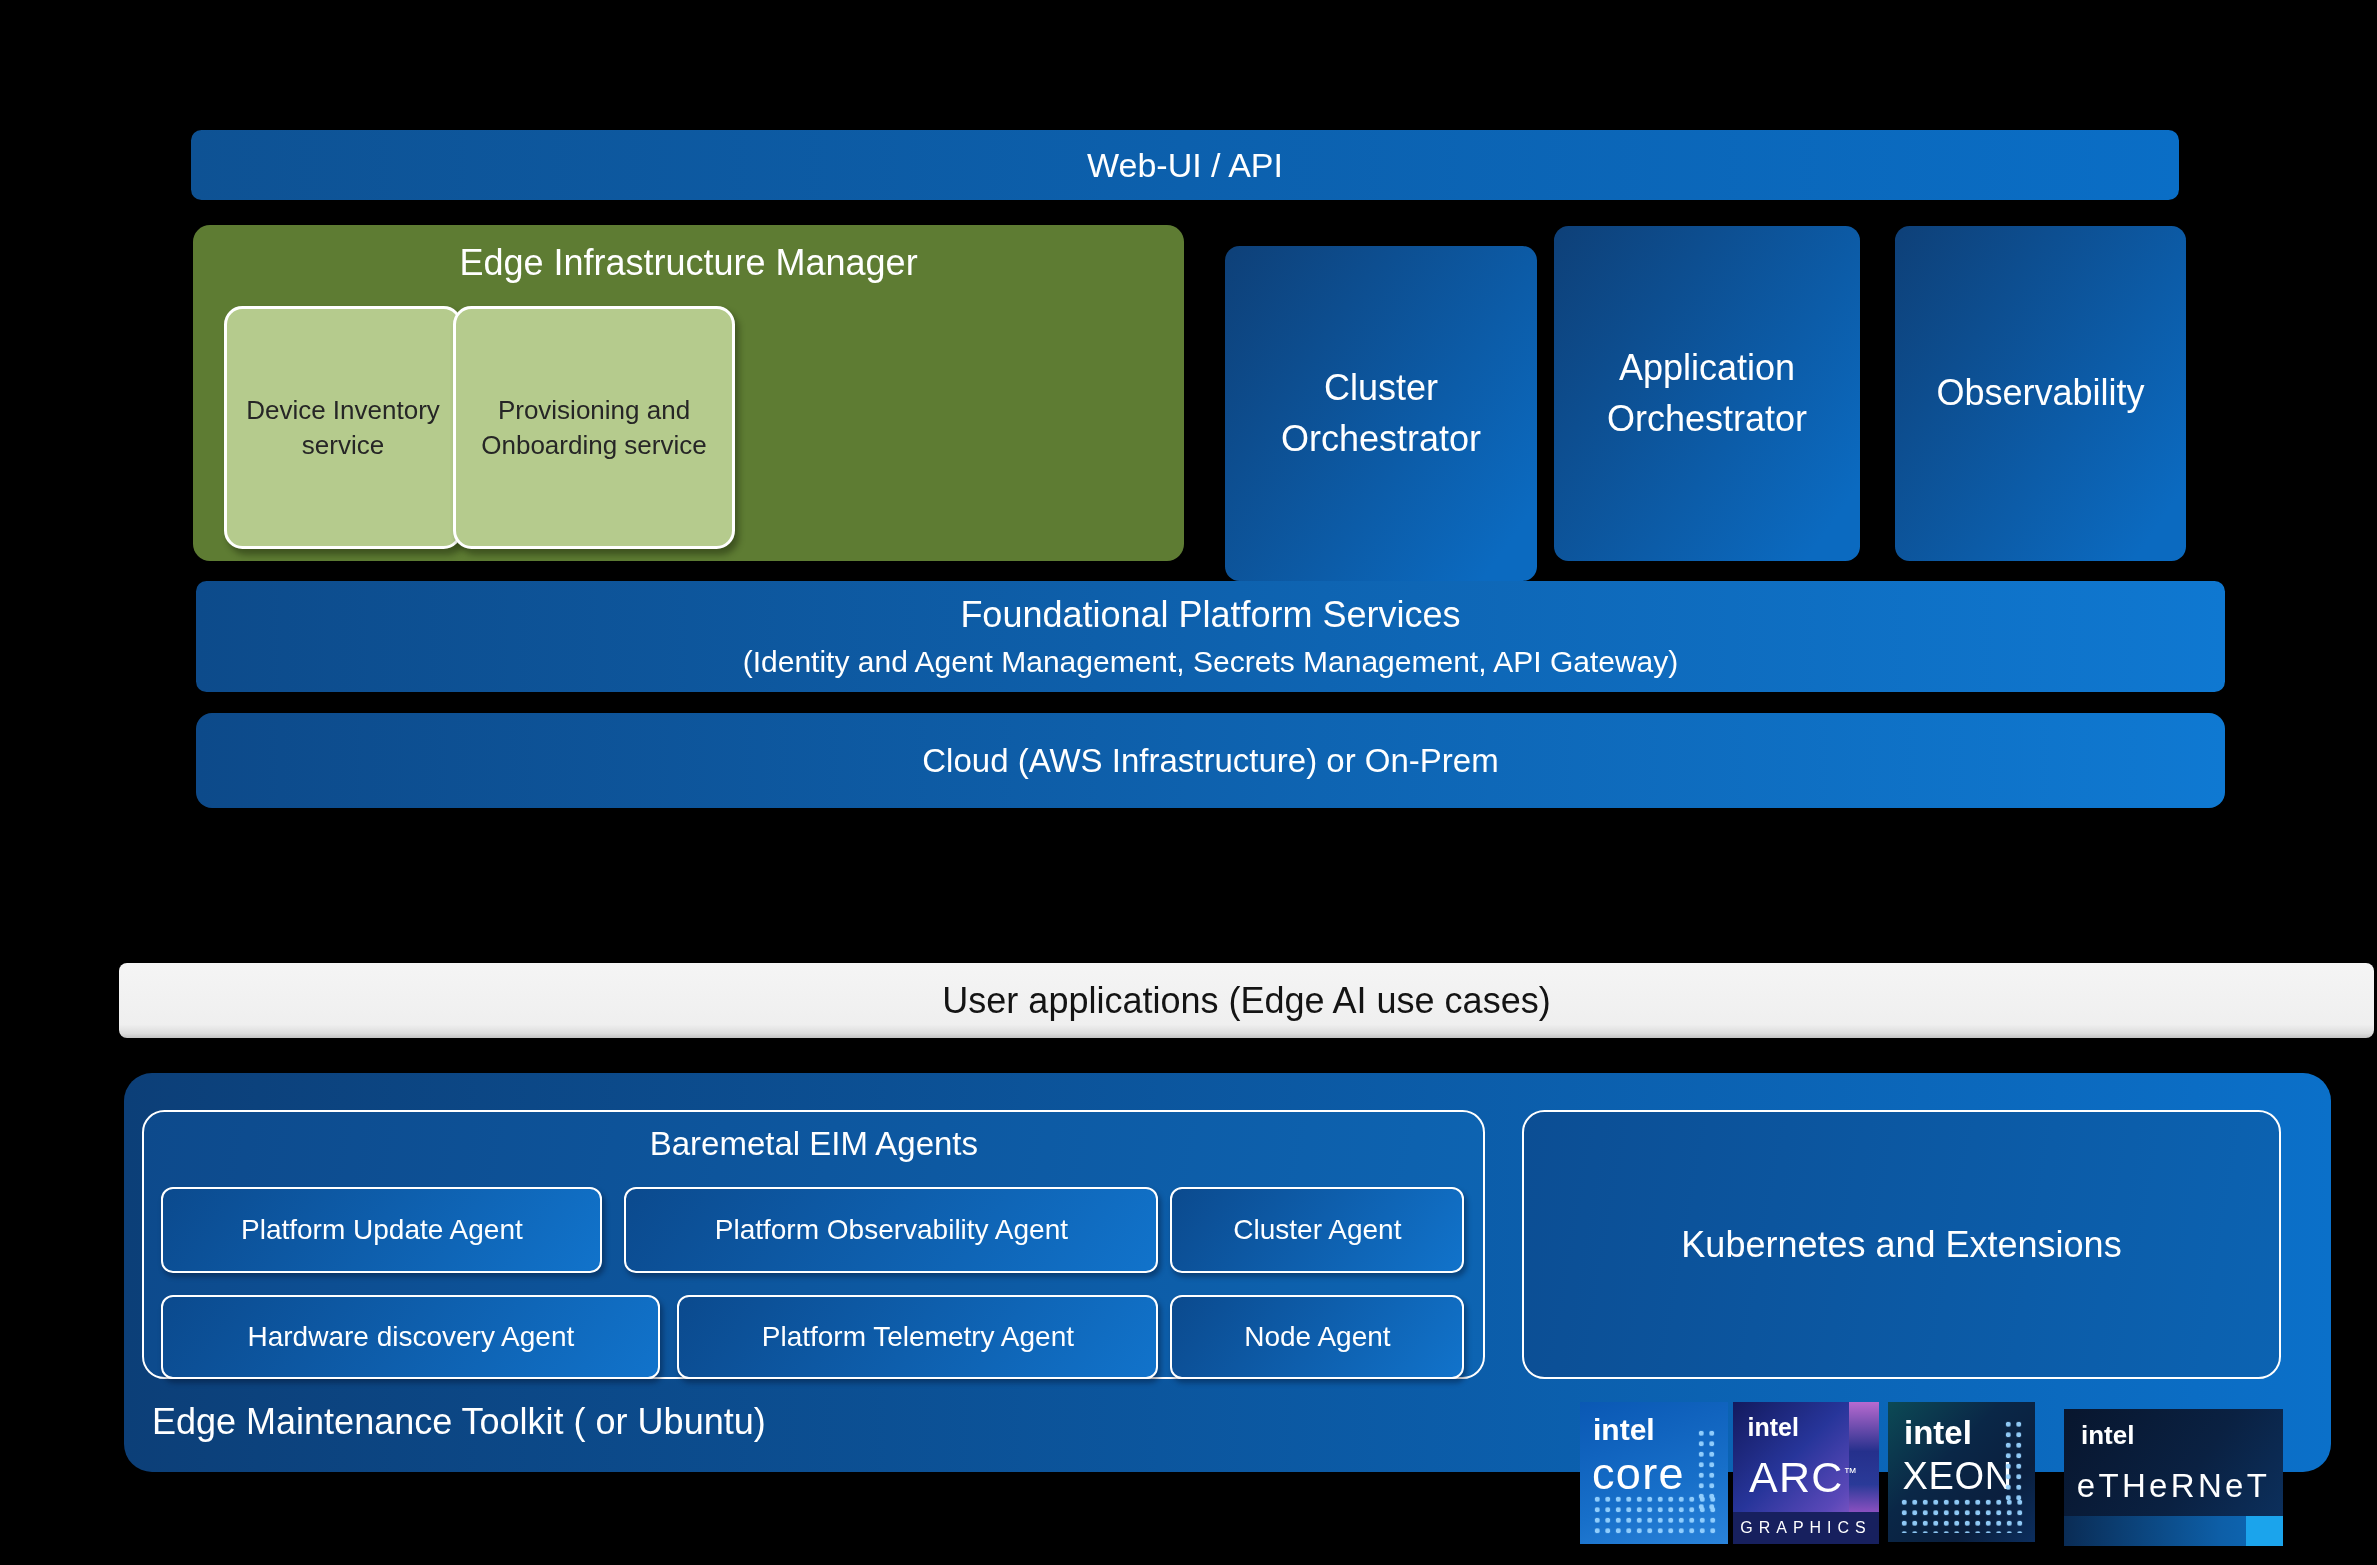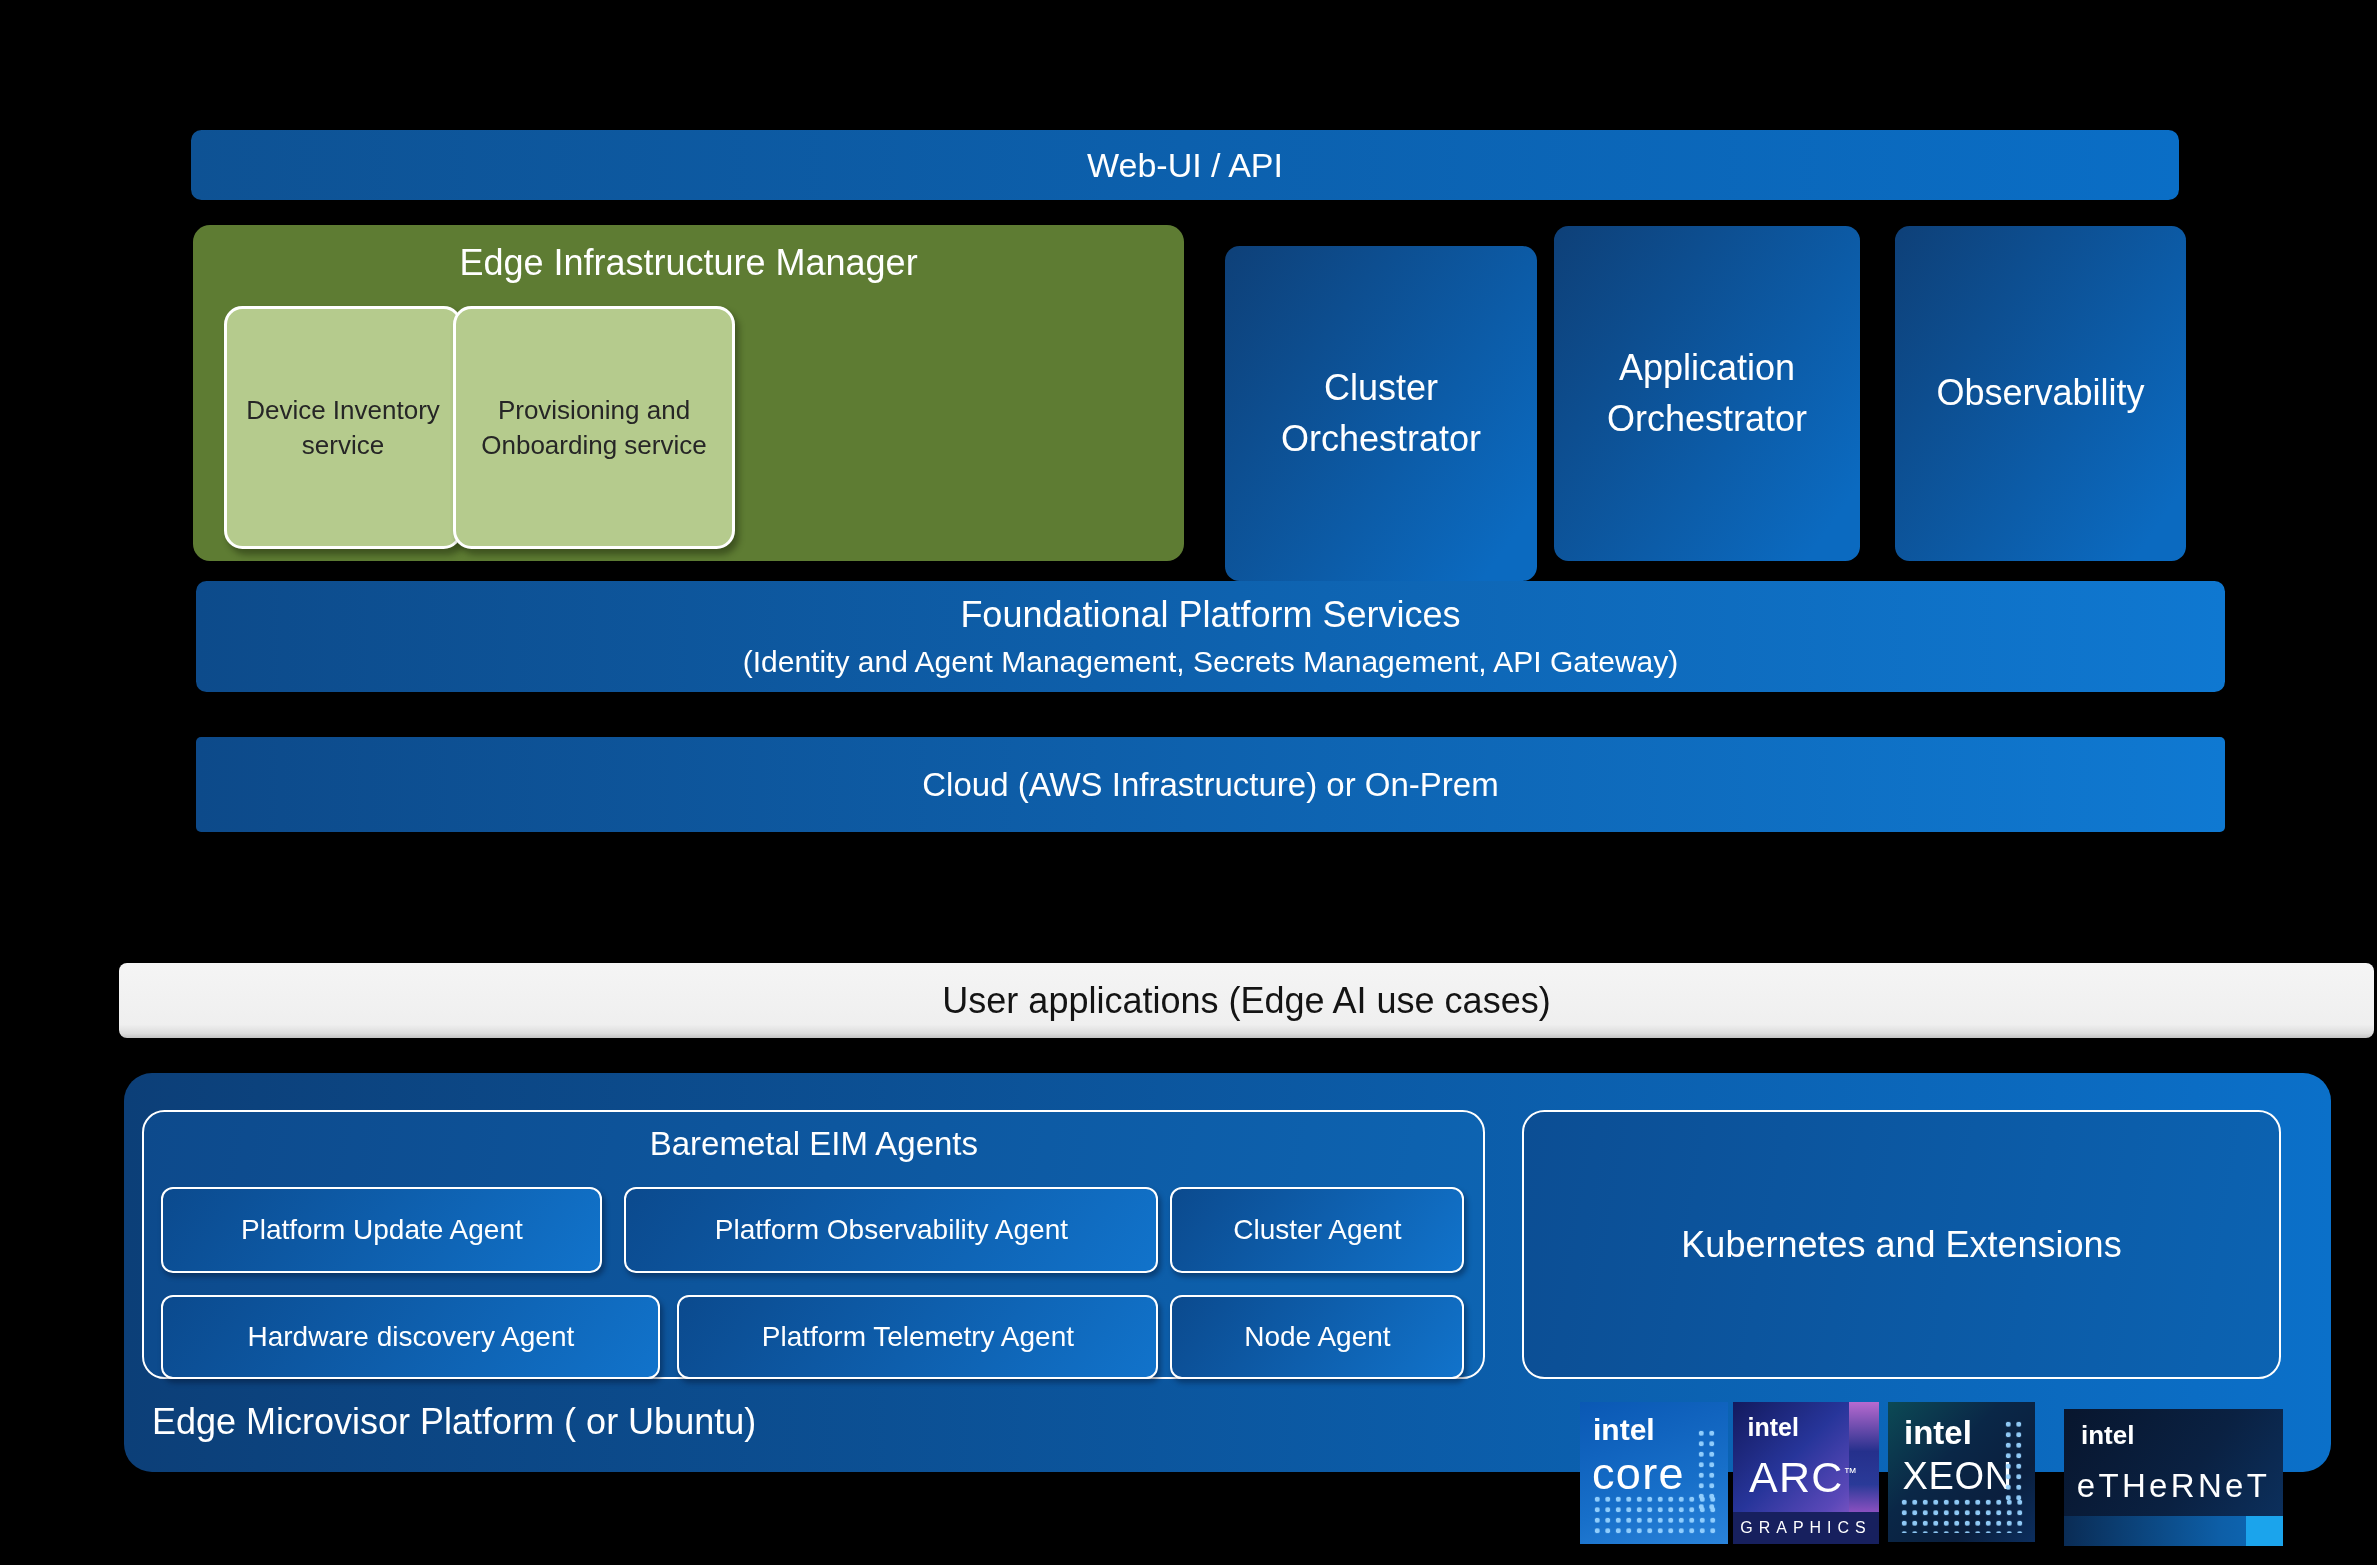--- a/index.html
+++ b/index.html
@@ -22,22 +22,22 @@
   .orch{top:226px;height:335px;border-radius:14.5px;font-size:36px;line-height:1.4;
         background:linear-gradient(125deg,#0e4078 0%,#0b6ac0 90%);}
   .orch1{left:1225px;width:312px;margin-top:20px;}
   .orch2{left:1554px;width:306px;}
   .orch3{left:1895px;width:291px;}
   .fps{left:196px;top:581px;width:2029px;height:111px;border-radius:10.5px;
        background:linear-gradient(90deg,#0d4b8b 0%,#0f78d1 100%);
        display:flex;flex-direction:column;align-items:center;justify-content:center;gap:9.2px;}
   .fps-title{font-size:36px;}
   .fps-sub{font-size:30px;}
-  .cloudbar{left:196px;top:713px;width:2029px;height:95px;border-radius:5px;
-       background:linear-gradient(90deg,#0d4a8a 0%,#0f79d2 100%);font-size:33px;margin-top:24px;}
+  .cloudbar{left:196px;top:713px;width:2029px;height:95px;border-radius:16px;
+       background:linear-gradient(90deg,#0d4a8a 0%,#0f79d2 100%);font-size:33px;}
   .userapps{left:119px;top:963px;width:2255px;height:75px;border-radius:8px;
        background:linear-gradient(180deg,#f5f5f5 0%,#efefef 82%,#dcdcdc 94%,#c3c3c3 100%);
        color:#141414;font-size:36px;}
 
   
   .edgenode{left:124px;top:1073px;width:2207px;height:399px;border-radius:28px;
        background:linear-gradient(90deg,#0c3f78 0%,#0b70c9 100%);padding-left:16px;}
   .panel{position:absolute;top:37px;height:269px;border:2.6px solid #fff;border-radius:22.4px;box-sizing:border-box;}
   .bpanel{left:18.4px;width:1343px;background:linear-gradient(100deg,#0d4a8c 0%,#0d64b2 100%);}
   .kpanel{left:1398px;width:759px;background:linear-gradient(100deg,#0c4e94 0%,#0c63b2 100%);
@@ -143,21 +143,21 @@
       </div>
       <div class="chip r2 c6 ctr">
         <span>Node Agent</span>
       </div>
     </div>
 
     <div class="panel kpanel">
       <span>Kubernetes and Extensions</span>
     </div>
 
-    <div class="emt">Edge Microvisor Platform ( or Ubuntu)</div>
+    <div class="emt">Edge Maintenance Toolkit ( or Ubuntu)</div>
   </div>
 
   <div class="badge b-core">
     <span class="brand">intel</span>
     <span class="product">CORE</span>
     <span class="dots" style="top:26px;right:9.2px;width:22.4px;height:82px;"></span>
     <span class="dots" style="left:12px;right:10.5px;bottom:9.2px;height:41px;"></span>
   </div>
 
   <div class="badge b-arc">

